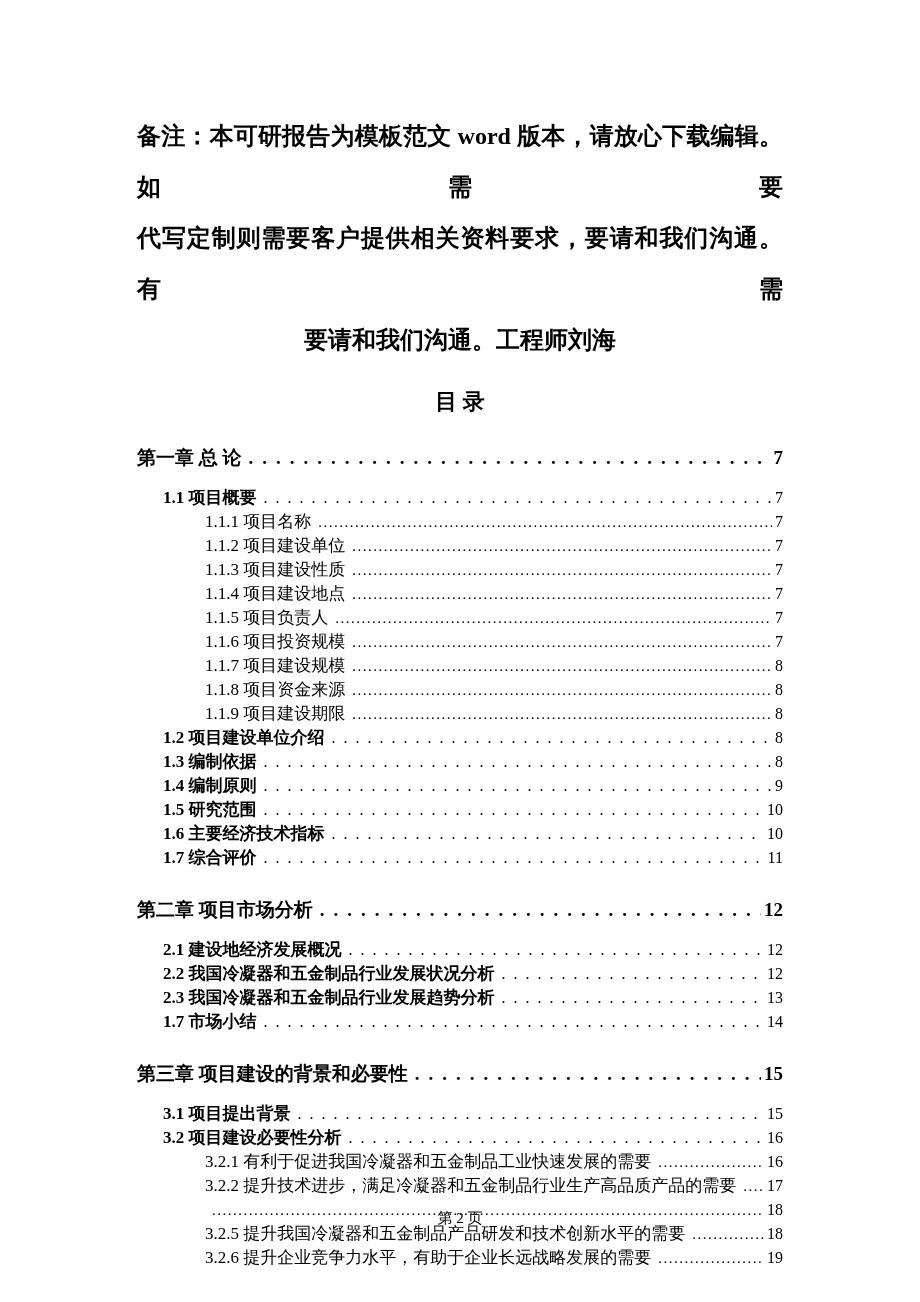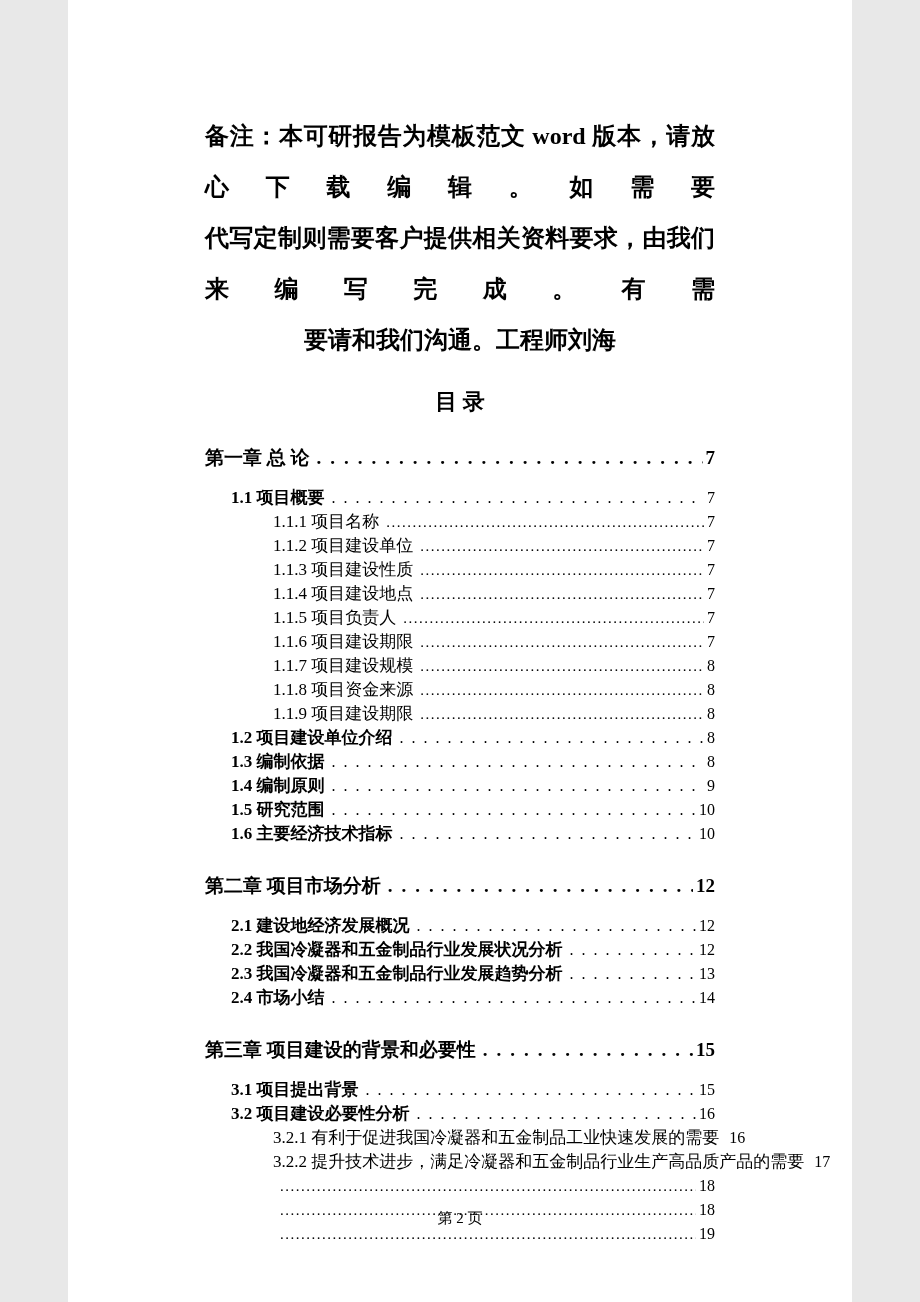--- a/index.html
+++ b/index.html
@@ -2,21 +2,21 @@
 <html><head>
 <meta charset="utf-8">
 <style>
   html, body {
     margin: 0;
     padding: 0;
     background: #e8e8e8;
   }
   .page {
     position: relative;
-    width: 784px;
+    width: 920px;
     height: 1302px;
     margin: 0 auto;
     background: #ffffff;
     color: #000000;
     font-family: "Liberation Serif", "DejaVu Serif", serif;
     box-sizing: border-box;
     padding: 111px 137px 8px 137px;
     overflow: hidden;
   }
   
@@ -104,21 +104,21 @@
     font-weight: normal;
   }
 </style>
 </head>
 <body>
 
 <div class="page">
 
   <div class="note">
     <div class="note-line justify">备注：本可研报告为模板范文 word 版本，请放心下载编辑。如需要</div>
-    <div class="note-line justify">代写定制则需要客户提供相关资料要求，由我们来编写完成。有需</div>
+    <div class="note-line justify">代写定制则需要客户提供相关资料要求，要请和我们沟通。有需</div>
     <div class="note-line center">要请和我们沟通。工程师刘海</div>
   </div>
 
   <h1 class="toc-title">目 录</h1>
 
   <div class="toc" id="toc-list">
       <div class="toc-row lvl1">
         <span class="toc-label">第一章 总 论</span>
         <span class="toc-leader"></span>
         <span class="toc-page">7</span>
@@ -147,21 +147,21 @@
         <span class="toc-label">1.1.4 项目建设地点</span>
         <span class="toc-leader"></span>
         <span class="toc-page">7</span>
       </div>
       <div class="toc-row lvl3">
         <span class="toc-label">1.1.5 项目负责人</span>
         <span class="toc-leader"></span>
         <span class="toc-page">7</span>
       </div>
       <div class="toc-row lvl3">
-        <span class="toc-label">1.1.6 项目建设期限</span>
+        <span class="toc-label">1.1.6 项目投资规模</span>
         <span class="toc-leader"></span>
         <span class="toc-page">7</span>
       </div>
       <div class="toc-row lvl3">
         <span class="toc-label">1.1.7 项目建设规模</span>
         <span class="toc-leader"></span>
         <span class="toc-page">8</span>
       </div>
       <div class="toc-row lvl3">
         <span class="toc-label">1.1.8 项目资金来源</span>
@@ -190,20 +190,25 @@
       </div>
       <div class="toc-row lvl2">
         <span class="toc-label">1.5 研究范围</span>
         <span class="toc-leader"></span>
         <span class="toc-page">10</span>
       </div>
       <div class="toc-row lvl2">
         <span class="toc-label">1.6 主要经济技术指标</span>
         <span class="toc-leader"></span>
         <span class="toc-page">10</span>
+      </div>
+      <div class="toc-row lvl2">
+        <span class="toc-label">1.7 综合评价</span>
+        <span class="toc-leader"></span>
+        <span class="toc-page">11</span>
       </div>
       <div class="toc-row lvl1">
         <span class="toc-label">第二章 项目市场分析</span>
         <span class="toc-leader"></span>
         <span class="toc-page">12</span>
       </div>
       <div class="toc-row lvl2">
         <span class="toc-label">2.1 建设地经济发展概况</span>
         <span class="toc-leader"></span>
         <span class="toc-page">12</span>
@@ -212,21 +217,21 @@
         <span class="toc-label">2.2 我国冷凝器和五金制品行业发展状况分析</span>
         <span class="toc-leader"></span>
         <span class="toc-page">12</span>
       </div>
       <div class="toc-row lvl2">
         <span class="toc-label">2.3 我国冷凝器和五金制品行业发展趋势分析</span>
         <span class="toc-leader"></span>
         <span class="toc-page">13</span>
       </div>
       <div class="toc-row lvl2">
-        <span class="toc-label">2.4 市场小结</span>
+        <span class="toc-label">1.7 市场小结</span>
         <span class="toc-leader"></span>
         <span class="toc-page">14</span>
       </div>
       <div class="toc-row lvl1">
         <span class="toc-label">第三章 项目建设的背景和必要性</span>
         <span class="toc-leader"></span>
         <span class="toc-page">15</span>
       </div>
       <div class="toc-row lvl2">
         <span class="toc-label">3.1 项目提出背景</span>
@@ -246,24 +251,26 @@
       <div class="toc-row lvl3">
         <span class="toc-label">3.2.2 提升技术进步，满足冷凝器和五金制品行业生产高品质产品的需要</span>
         <span class="toc-leader"></span>
         <span class="toc-page">17</span>
       </div>
       <div class="toc-row lvl3">
         <span class="toc-leader"></span>
         <span class="toc-page">18</span>
       </div>
       <div class="toc-row lvl3">
+        <span class="toc-label">3.2.5 提升我国冷凝器和五金制品产品研发和技术创新水平的需要</span>
         <span class="toc-leader"></span>
         <span class="toc-page">18</span>
       </div>
       <div class="toc-row lvl3">
+        <span class="toc-label">3.2.6 提升企业竞争力水平，有助于企业长远战略发展的需要</span>
         <span class="toc-leader"></span>
         <span class="toc-page">19</span>
       </div>
     </div>
 
   <div class="page-footer">
     <span>第 2 页</span>
   </div>
 
 </div>

